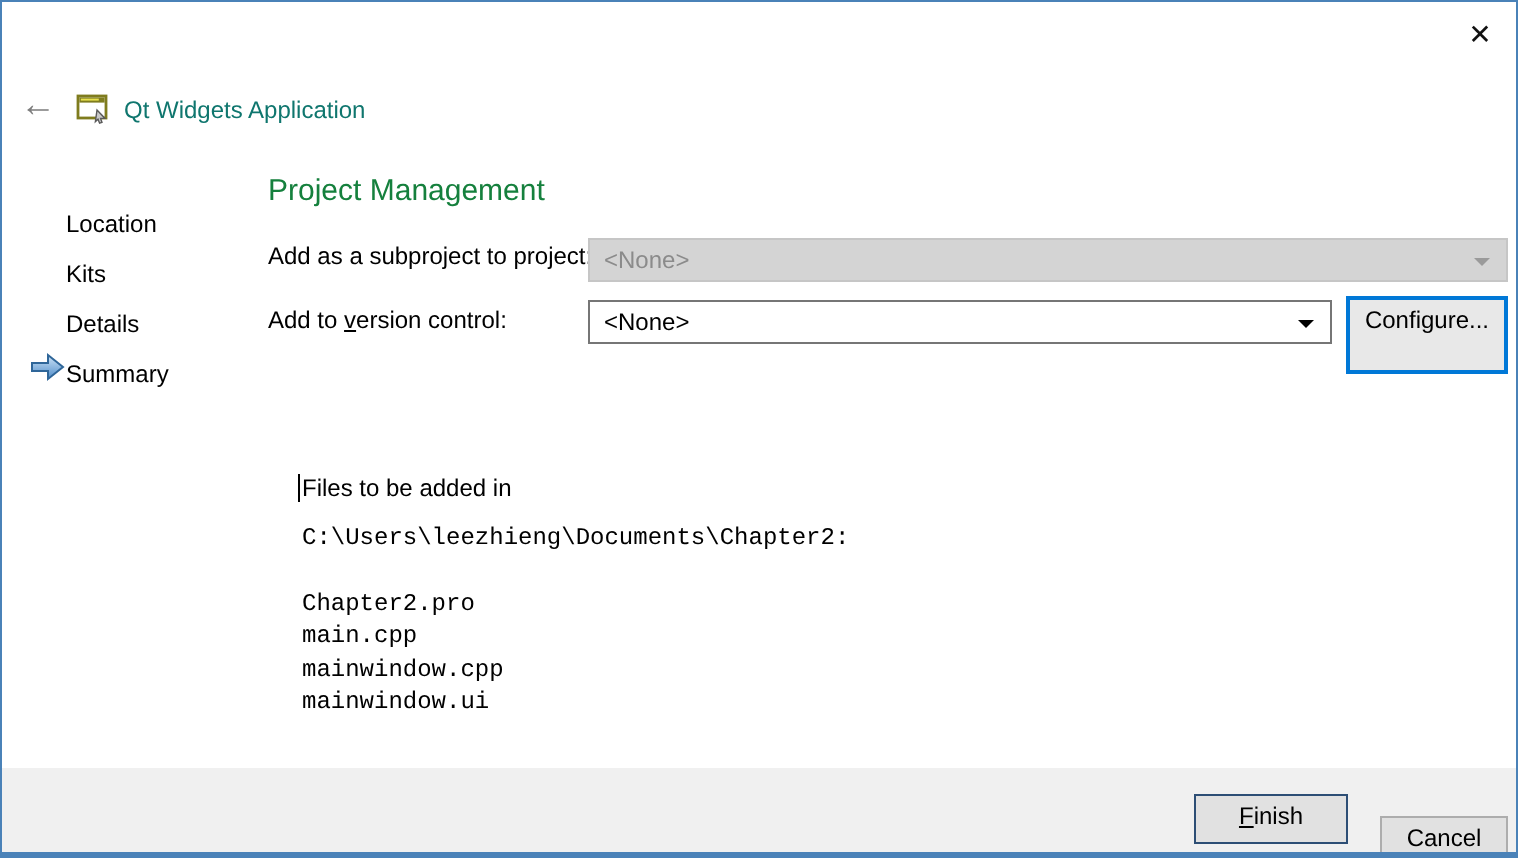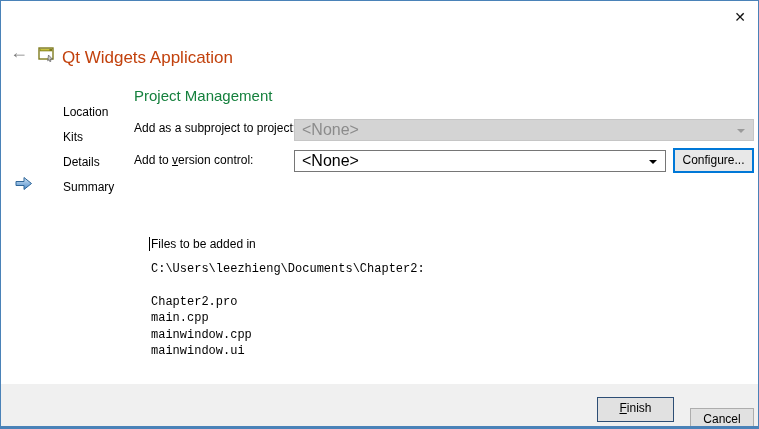--- a/index.html
+++ b/index.html
@@ -44,30 +44,29 @@
     position: absolute;
     left: 37px;
     top: 45px;
     width: 17px;
     height: 17px;
   }
   .wizard-title {
     position: absolute;
     left: 61px;
     top: 47px;
-    font-size: 17px;
-    color: #c2410c;
+    font-size: 12px;
+    color: #0f766e;
   }
   
   .side-item {
     position: absolute;
     left: 32px;
     font-size: 12px;
     color: #000;
-    margin-left: 30px;
   }
   .side-arrow {
     position: absolute;
     left: 13px;
     top: 175px;
     width: 20px;
     height: 15px;
   }
   
   .heading {
@@ -83,21 +82,21 @@
     font-size: 12px;
     color: #000;
     white-space: nowrap;
   }
   .u { text-decoration: underline; }
   .combo {
     position: absolute;
     height: 22px;
     line-height: 20px;
     padding-left: 7px;
-    font-size: 16px;
+    font-size: 12px;
     white-space: nowrap;
     overflow: hidden;
   }
   .combo-disabled {
     left: 293px; top: 118px; width: 460px;
     background: #d4d4d4;
     border: 1px solid #c6c6c6;
     color: #8b8b8b;
   }
   .combo-enabled {
@@ -121,21 +120,21 @@
     position: absolute;
     font-size: 12px;
     text-align: center;
     background: #e1e1e1;
     border: 1px solid #adadad;
     color: #000;
     cursor: pointer;
     line-height: 21px;
   }
   .btn-configure {
-    left: 672px; top: 147px; width: 81px; height: 25px;
+    left: 672px; top: 147px; width: 81px; height: 39px;
     background: #e8e8e8;
     border: 2px solid #0078d7;
     line-height: 20px;
   }
   .summary-intro {
     position: absolute;
     left: 150px;
     top: 236px;
     font-size: 12px;
     text-align: right;

